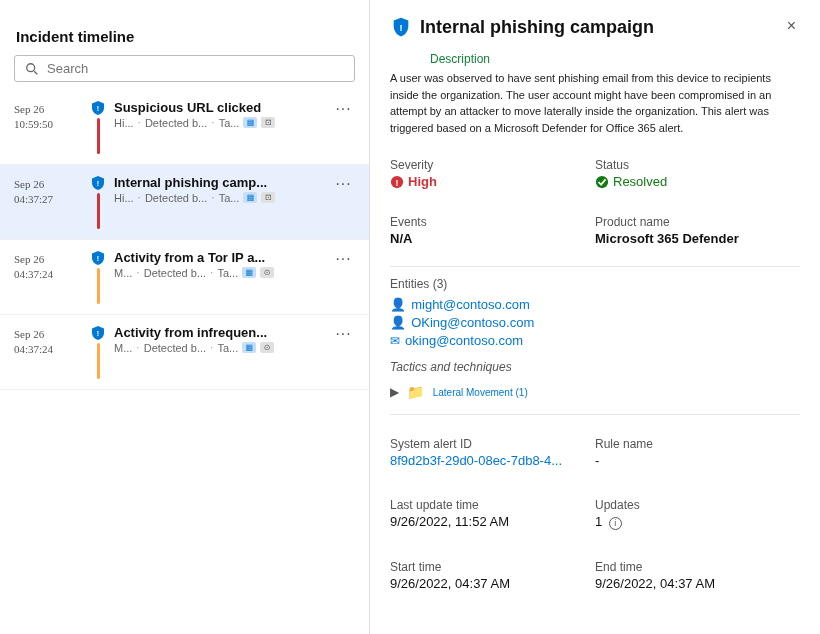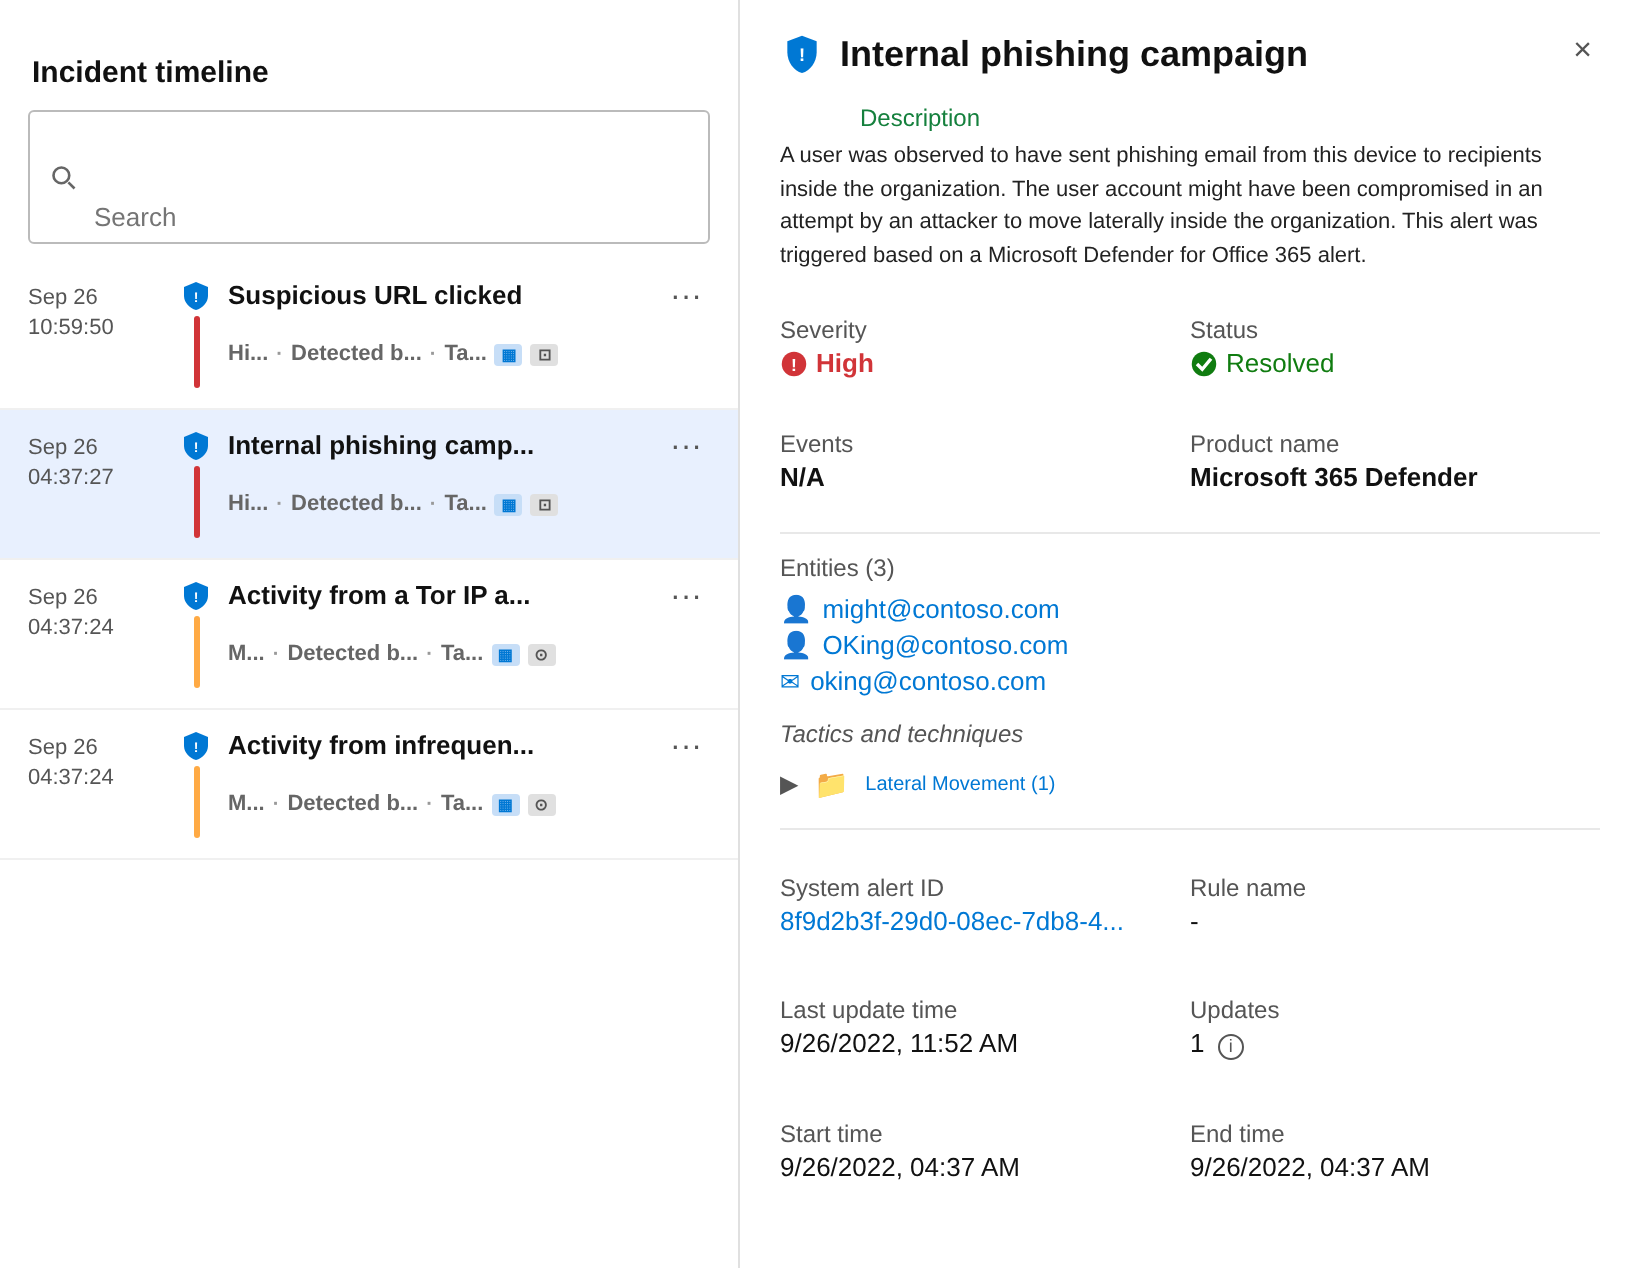--- a/index.html
+++ b/index.html
@@ -42,21 +42,20 @@
       background: #fff;
     }
 
     .search-bar input {
       border: none;
       outline: none;
       font-size: 13px;
       color: #555;
       width: 100%;
       background: transparent;
-      margin-top: 40px;
     }
 
     .search-icon-svg {
       width: 14px;
       height: 14px;
       margin-right: 8px;
       fill: #666;
       flex-shrink: 0;
     }
 
@@ -97,20 +96,21 @@
     .timeline-item.selected {
       background: #e8f0fe;
     }
 
     .item-time {
       font-size: 11px;
       color: #555;
       min-width: 68px;
       padding-top: 2px;
       line-height: 1.4;
+      font-family: Liberation Serif, serif;
     }
 
     .item-indicator {
       display: flex;
       flex-direction: column;
       align-items: center;
       margin: 0 8px;
       position: relative;
     }
 
@@ -142,25 +142,24 @@
       white-space: nowrap;
       overflow: hidden;
       text-overflow: ellipsis;
       max-width: 170px;
     }
 
     .item-meta {
       font-size: 11px;
       color: #666;
       display: flex;
-      align-items: center;
+      align-items: flex-start;
       gap: 4px;
-      margin-top: 16px;
+      margin-top: 2px;
       flex-wrap: nowrap;
-      font-weight: bold;
     }
 
     .meta-dot {
       color: #999;
       font-size: 10px;
     }
 
     .item-more {
       color: #555;
       font-size: 16px;

